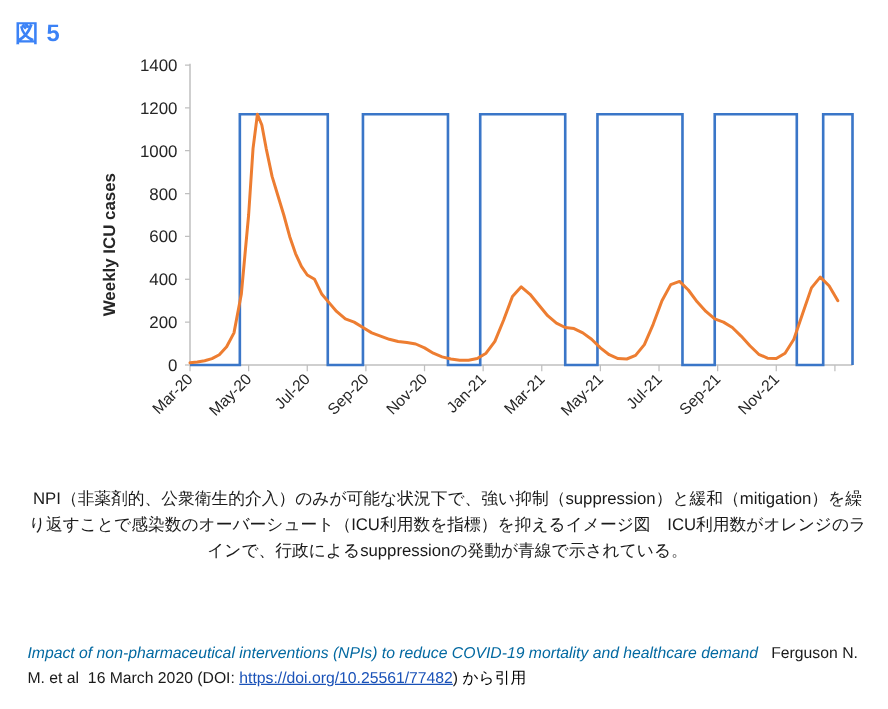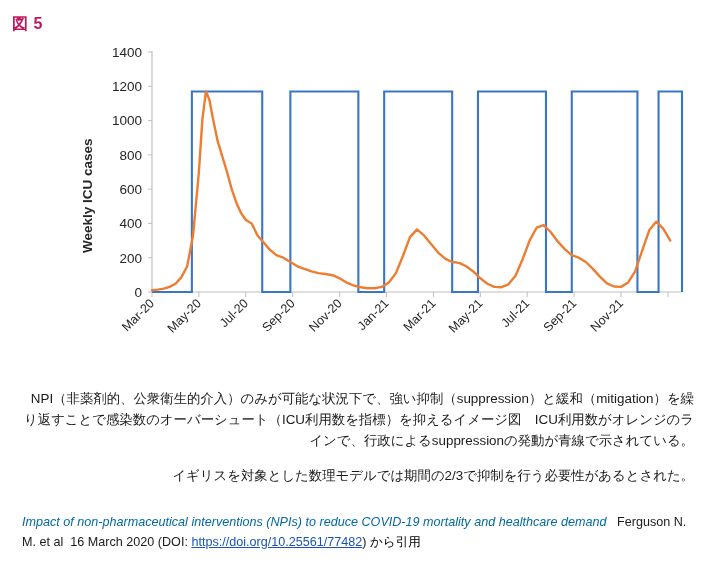--- a/index.html
+++ b/index.html
@@ -14,24 +14,24 @@
     font-family: "Liberation Sans", "DejaVu Sans", sans-serif;
     color: #101010;
     overflow: hidden;
   }
 
   
   #slide-title {
     position: absolute;
     left: 12px;
     top: 14px;
-    font-size: 16px;
+    font-size: 19px;
     font-weight: bold;
     letter-spacing: 0.5px;
-    color: #be185d;
+    color: #3b82f6;
   }
 
   
   #chart-block {
     position: absolute;
     left: 0px;
     top: 38px;
     width: 710px;
     height: 330px;
   }
@@ -42,21 +42,21 @@
     position: absolute;
     left: 22px;
     top: 388px;
     width: 672px;
   }
   .para {
     font-size: 13.4px;
     line-height: 21px;
     color: #1a1a1a;
     margin: 0 0 14px 0;
-    text-align: right;
+    text-align: center;
   }
   .para.tight { margin-bottom: 0; }
 
   
   #citation {
     position: absolute;
     left: 22px;
     top: 512px;
     width: 672px;
     font-size: 12.6px;
@@ -145,18 +145,17 @@
       </g>
 
     <path id="suppression-path" fill="none" stroke-width="2.1" stroke-linejoin="miter" stroke-linecap="butt" d="M152.00,254.00 L191.87,254.00 L191.87,53.43 L262.22,53.43 L262.22,254.00 L290.36,254.00 L290.36,53.43 L358.37,53.43 L358.37,254.00 L384.17,254.00 L384.17,53.43 L452.18,53.43 L452.18,254.00 L477.97,254.00 L477.97,53.43 L545.98,53.43 L545.98,254.00 L571.78,254.00 L571.78,53.43 L637.44,53.43 L637.44,254.00 L658.55,254.00 L658.55,53.43 L682.00,53.43 L682.00,254.00 L682.00,254.00" stroke="#3A76C8"></path>
 
     <path id="icu-path" fill="none" stroke-width="2.4" stroke-linejoin="round" stroke-linecap="round" d="M152.00,252.29 L157.86,251.60 L163.73,250.57 L169.59,248.86 L175.45,245.77 L181.31,239.43 L187.18,228.29 L193.04,197.43 L198.90,134.00 L202.42,80.86 L205.94,53.43 L209.46,62.00 L212.97,80.86 L217.66,103.14 L222.35,118.57 L227.04,134.00 L231.73,151.14 L236.42,164.86 L241.12,175.14 L245.81,182.00 L251.67,185.43 L257.53,197.43 L263.39,204.29 L269.26,211.14 L276.29,217.14 L283.33,219.71 L290.36,224.00 L297.40,228.29 L304.43,230.86 L311.47,233.43 L318.50,235.14 L325.54,236.00 L332.58,237.20 L339.61,240.29 L346.65,244.57 L353.68,247.49 L360.72,249.20 L367.75,250.23 L374.79,250.23 L381.82,248.86 L388.86,244.57 L395.89,235.14 L402.93,218.00 L409.96,199.14 L417.00,191.43 L424.04,197.43 L431.07,206.00 L438.11,214.57 L445.14,220.57 L452.18,224.00 L459.21,224.86 L466.25,228.29 L473.28,233.43 L480.32,240.29 L487.35,245.77 L494.39,248.86 L501.42,249.20 L508.46,246.29 L515.50,237.71 L522.53,221.43 L529.57,202.57 L536.60,189.71 L543.64,187.14 L550.67,194.00 L557.71,203.43 L564.74,211.14 L571.78,217.14 L578.81,219.71 L585.85,224.00 L592.88,230.86 L599.92,238.57 L606.96,245.43 L613.99,248.51 L621.03,248.86 L628.06,244.57 L635.10,233.43 L642.13,212.86 L649.17,192.29 L656.20,183.71 L663.24,190.57 L670.27,202.57" stroke="#ED7D31"></path>
   </svg>
 </div>
 
 <div id="body-text">
   <p class="para">NPI（非薬剤的、公衆衛生的介入）のみが可能な状況下で、強い抑制（suppression）と緩和（mitigation）を繰り返すことで感染数のオーバーシュート（ICU利用数を指標）を抑えるイメージ図　ICU利用数がオレンジのラインで、行政によるsuppressionの発動が青線で示されている。</p>
-  <p class="para tight">イギリスを対象とした数理モデルでは期間の2/3で抑制を行う必要性があるとされた。</p>
 </div>
 
 <div id="citation">
   <span class="ital">Impact of non-pharmaceutical interventions (NPIs) to reduce COVID-19 mortality and healthcare demand</span><span class="plain">&nbsp;&nbsp;&nbsp;</span><span class="plain">Ferguson N. M. et al</span><span class="plain">&nbsp;&nbsp;</span><span class="plain">16 March 2020</span><span class="plain">&nbsp;</span><span class="plain">(DOI: </span><a class="link" href="#">https://doi.org/10.25561/77482</a><span class="plain">)</span><span class="jp">&nbsp;</span><span class="jp">から引用</span>
 </div>
 
 </body></html>

